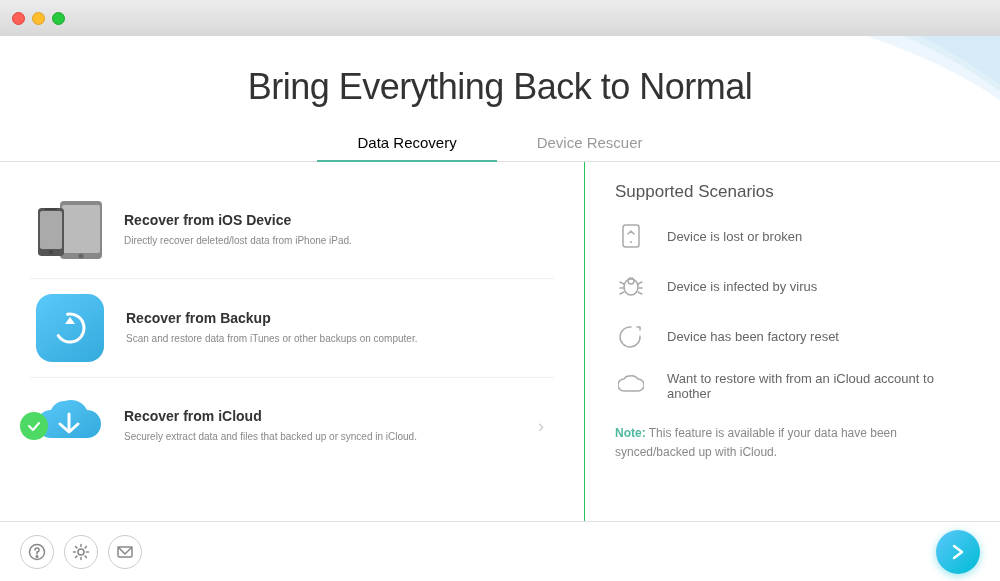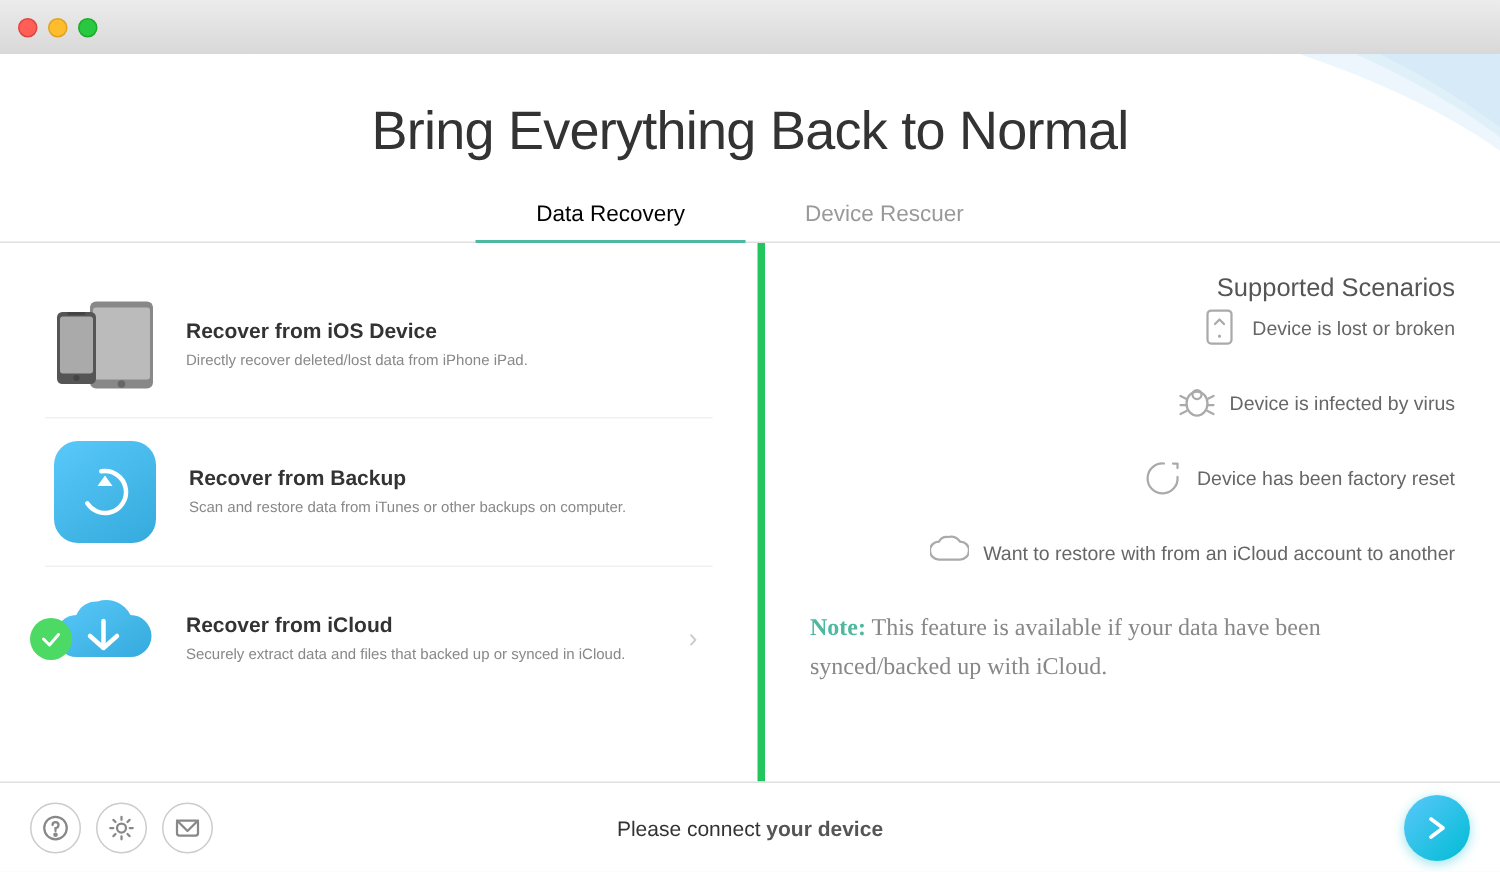--- a/index.html
+++ b/index.html
@@ -102,23 +102,23 @@
     .content-area {
       display: flex;
       flex: 1;
       position: relative;
       z-index: 1;
       overflow: hidden;
     }
 
     
     .left-panel {
-      width: 510px;
+      width: 585px;
       padding: 20px 30px;
-      border-right: 5px solid #22c55e;
+      border-right: 1px solid #22c55e;
     }
 
     .recovery-option {
       display: flex;
       align-items: center;
       padding: 14px 0;
       border-bottom: 1px solid #f0f0f0;
       position: relative;
       cursor: pointer;
     }
@@ -173,29 +173,28 @@
     
     .right-panel {
       flex: 1;
       padding: 20px 30px;
     }
 
     .scenarios-title {
       font-size: 17px;
       font-weight: 400;
       color: #555;
-      text-align: right;
+      margin-bottom: 18px;
     }
 
     .scenario-item {
       display: flex;
       align-items: center;
       margin-bottom: 18px;
-      gap: 6px;
-      justify-content: flex-end;
+      gap: 20px;
     }
 
     .scenario-icon {
       width: 32px;
       height: 32px;
       flex-shrink: 0;
       display: flex;
       align-items: center;
       justify-content: center;
       color: #aaa;
@@ -208,26 +207,25 @@
       fill: none;
       stroke-width: 1.5;
     }
 
     .scenario-text {
       font-size: 13px;
       color: #666;
     }
 
     .scenarios-note {
-      font-size: 16px;
+      font-size: 12px;
       color: #888;
       line-height: 1.6;
       margin-top: 8px;
       padding-top: 4px;
-      font-family: Liberation Serif, serif;
     }
 
     .scenarios-note span {
       color: #4fb8a0;
       font-weight: 600;
     }
 
     
     .right-arrow-indicator {
       position: absolute;
@@ -495,23 +493,20 @@
         </svg>
       </div>
       <div class="bottom-icon-btn">
         <svg viewBox="0 0 18 18">
           <rect x="2" y="4" width="14" height="10" rx="1.5" stroke="#888" stroke-width="1.5" fill="none"></rect>
           <polyline points="2,4 9,11 16,4" stroke="#888" stroke-width="1.5" fill="none" stroke-linecap="round" stroke-linejoin="round"></polyline>
         </svg>
       </div>
     </div>
 
-    <div class="bottom-status">
-      <span>Please connect </span><span style="color:#555;font-weight:600;">your device</span>
-    </div>
 
     <div class="next-btn">
       <svg viewBox="0 0 20 20">
         <polyline points="6,4 14,10 6,16" stroke="white" stroke-width="2.5" fill="none" stroke-linecap="round" stroke-linejoin="round"></polyline>
       </svg>
     </div>
   </div>
 
 </div>
 

